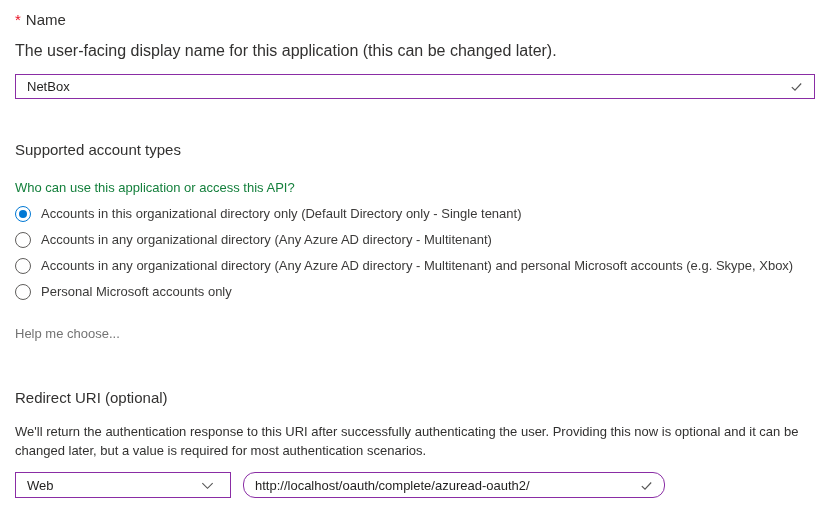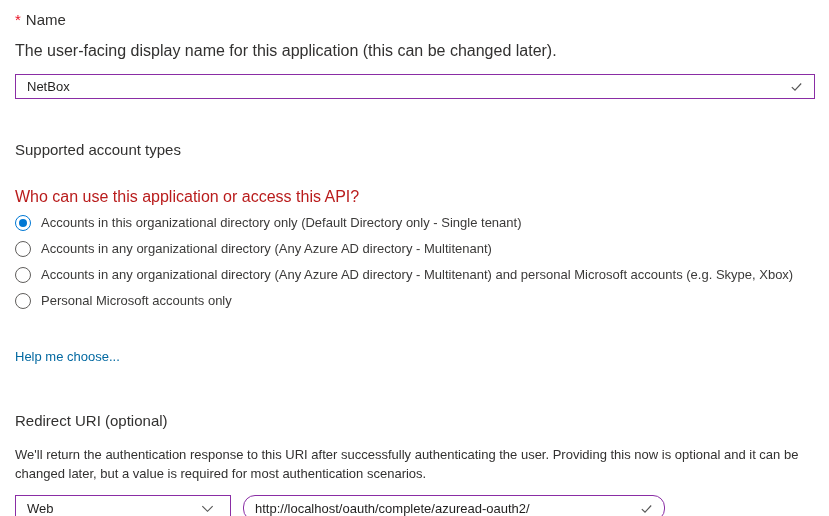--- a/index.html
+++ b/index.html
@@ -41,22 +41,22 @@
   .glyph { flex-shrink: 0; display: flex; align-items: center; }
   .glyph svg { display: block; }
 
   .section-heading {
     font-size: 15px; line-height: 18px; color: #323130;
   }
   .heading-accounts { margin-top: 42px; }
   .heading-redirect { margin-top: 47px; }
 
   .question {
-    margin-top: 30px;
-    font-size: 16px; line-height: 16px; color: #b91c1c;
+    margin-top: 21px;
+    font-size: 13px; line-height: 16px; color: #15803d;
   }
 
   .radio-group { margin-top: 10px; }
   .radio-row {
     display: flex; align-items: center;
     height: 16px; margin-bottom: 10px;
     cursor: default;
   }
   .radio-row:last-child { margin-bottom: 0; }
   .radio {
@@ -64,23 +64,23 @@
     border: 1px solid #605e5c; background: #fff;
     margin-right: 10px; flex-shrink: 0;
     display: flex; align-items: center; justify-content: center;
   }
   .radio .dot { width: 8px; height: 8px; border-radius: 50%; background: transparent; }
   .radio.on { border-color: #0078d4; }
   .radio.on .dot { background: #0078d4; }
   .radio-label { font-size: 13px; line-height: 16px; color: #3b3a39; white-space: nowrap; }
 
   .help-link {
-    margin-top: 40px;
+    margin-top: 26px;
     font-size: 13px; line-height: 16px;
-    color: #0369a1; cursor: pointer;
+    color: #737373; cursor: pointer;
     display: inline-block;
   }
 
   .paragraph {
     margin-top: 15px;
     width: 800px;
     font-size: 13px; line-height: 19px; color: #323130;
   }
 
   .uri-row { margin-top: 12px; display: flex; gap: 12px; }

